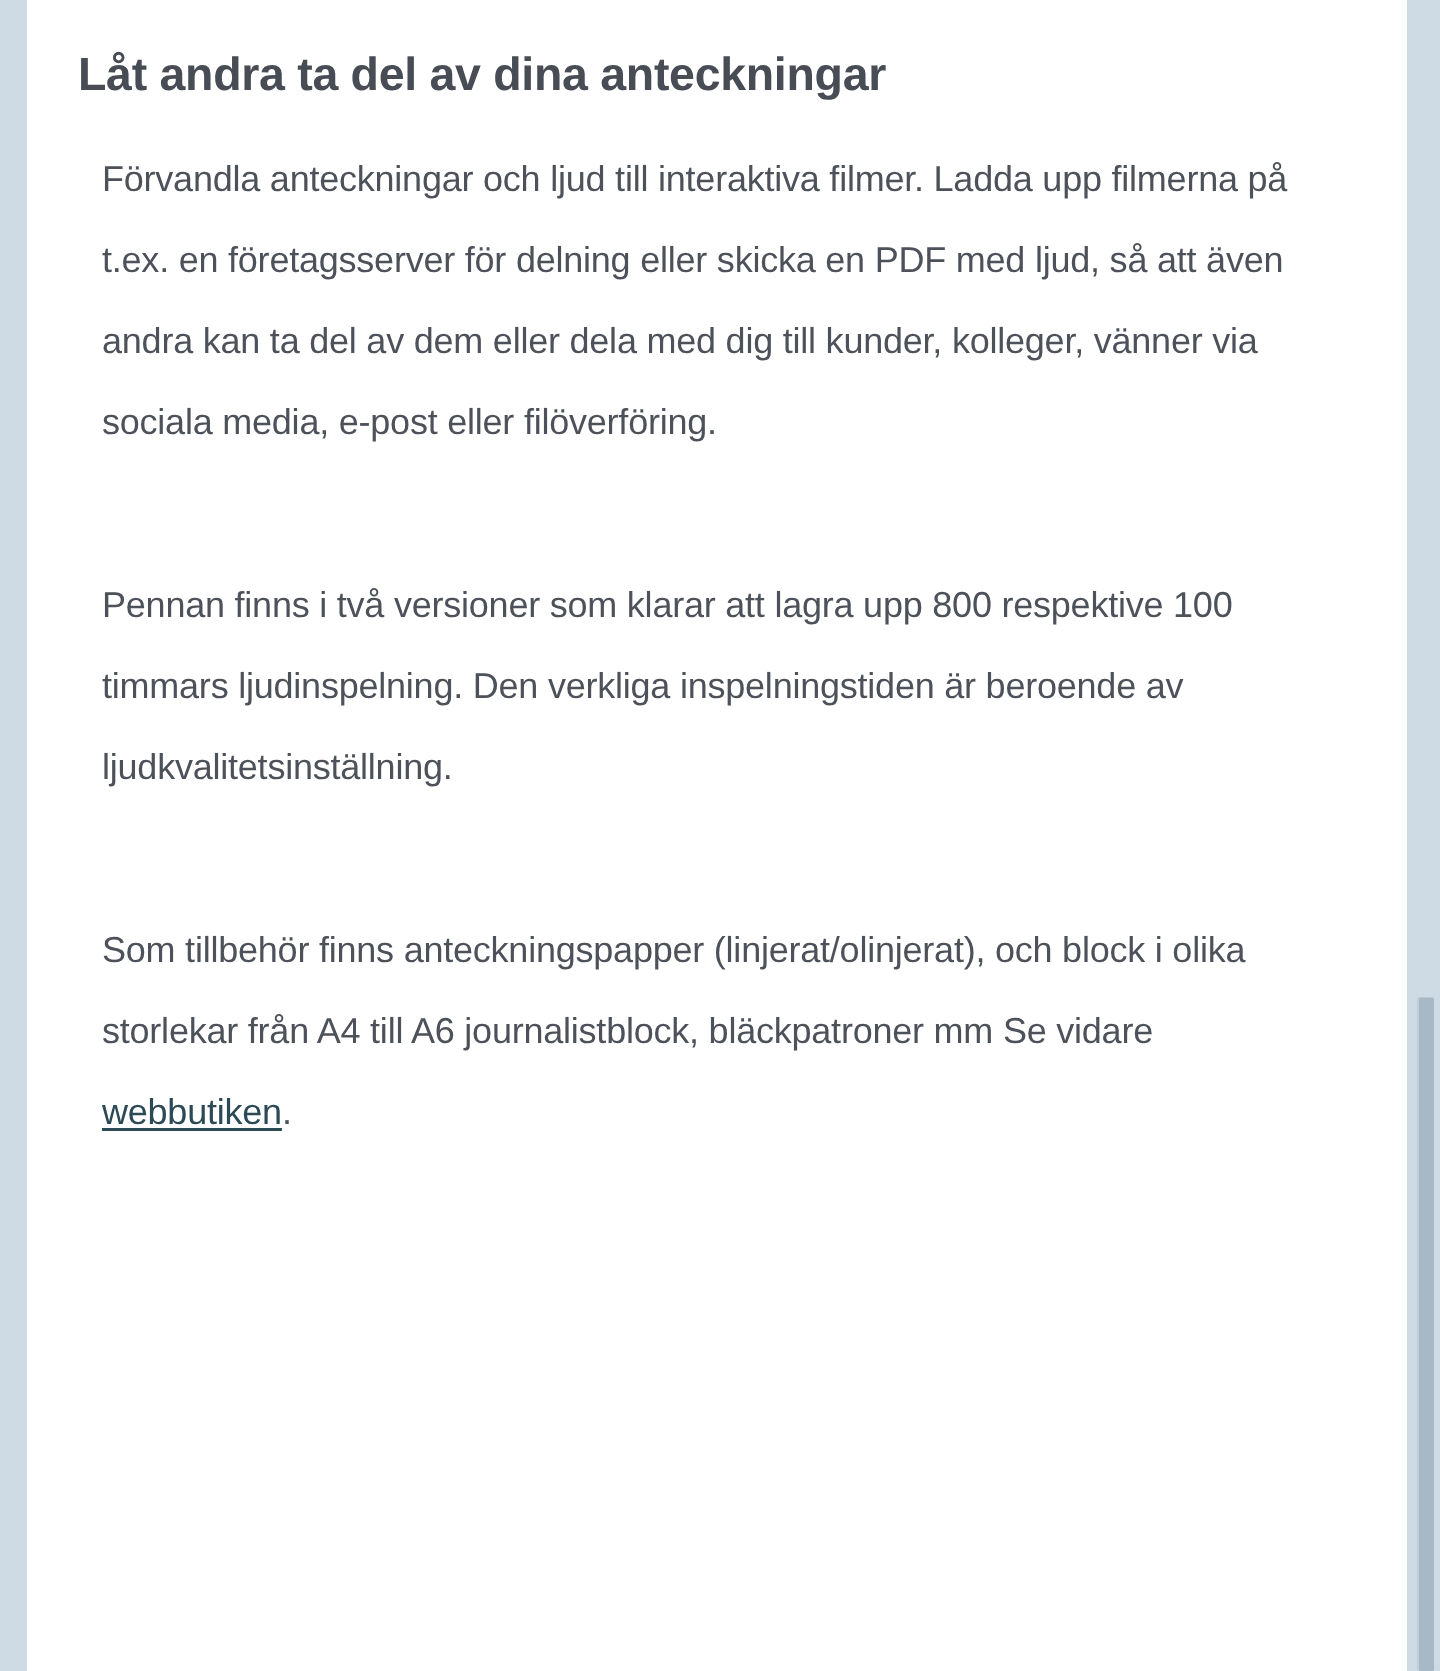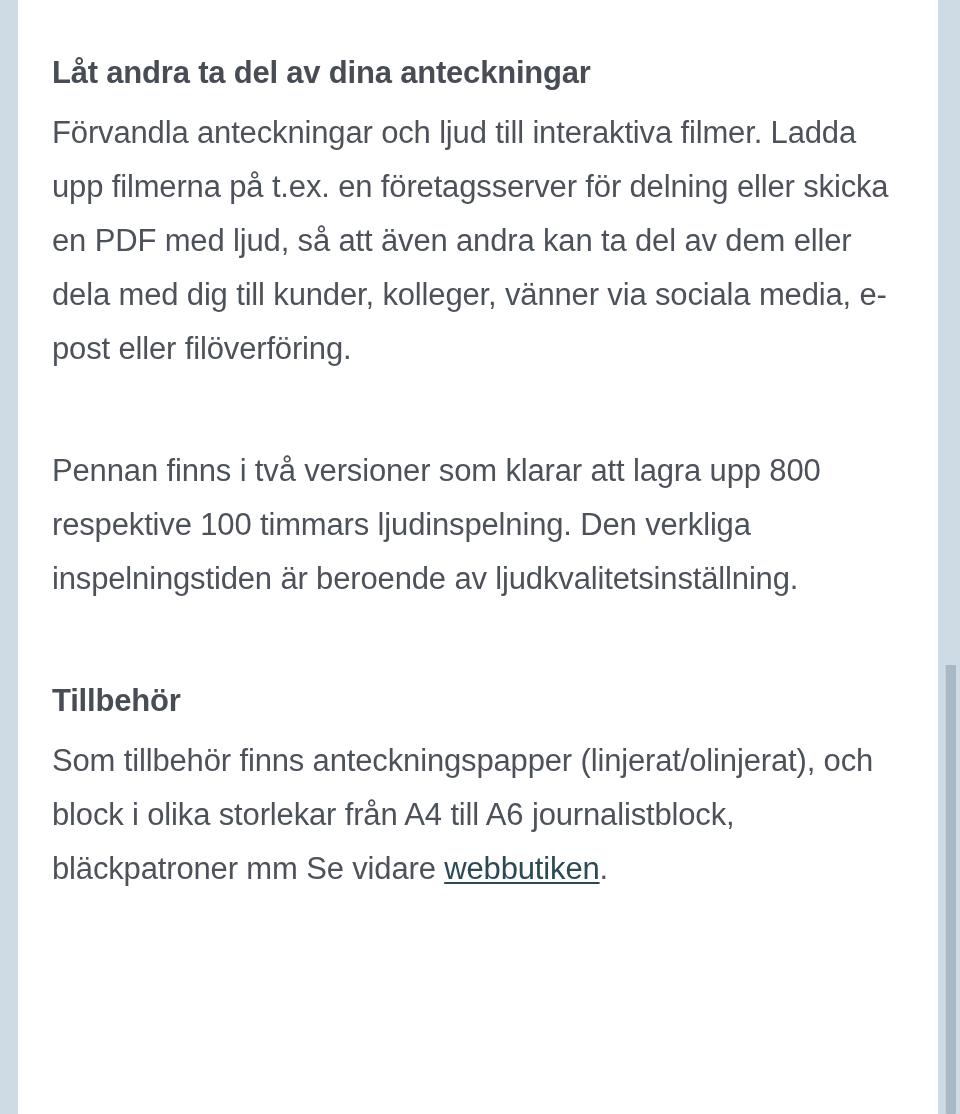--- a/index.html
+++ b/index.html
@@ -78,21 +78,21 @@
     left: 18px;
     top: 0;
     width: 916px;
     height: 1114px;
     background: #ffffff;
     box-sizing: border-box;
     padding: 0 34px 0 34px;
   }
 
   .article {
-    padding-top: 46px;
+    padding-top: 23px;
   }
 
   .section {
     margin: 0;
   }
   .section + .section {
     margin-top: 68px;
   }
 
   h2.section-title {
@@ -100,24 +100,24 @@
     font-family: "Liberation Sans", sans-serif;
     font-weight: 700;
     font-size: 31px;
     line-height: 54px;
     letter-spacing: -0.2px;
     color: #474c55;
     white-space: nowrap;
   }
 
   p.section-body {
-    margin: 0;
+    margin: 16px;
     font-family: "Liberation Sans", sans-serif;
     font-weight: 400;
-    font-size: 31px;
+    font-size: 24px;
     line-height: 54px;
     letter-spacing: -0.15px;
     color: #4d525a;
   }
 
   .link {
     color: #2b4a55;
     text-underline-offset: 3px;
     text-decoration-thickness: 2px;
     cursor: pointer;
@@ -136,21 +136,20 @@
       <section class="section">
         <h2 class="section-title">Låt andra ta del av dina anteckningar</h2>
         <p class="section-body">Förvandla anteckningar och ljud till interaktiva filmer. Ladda upp filmerna på t.ex. en företagsserver för delning eller skicka en PDF med ljud, så att även andra kan ta del av dem eller dela med dig till kunder, kolleger, vänner via sociala media, e-post eller filöverföring.</p>
       </section>
 
       <section class="section">
         <p class="section-body">Pennan finns i två versioner som klarar att lagra upp 800 respektive 100 timmars ljudinspelning. Den verkliga inspelningstiden är beroende av ljudkvalitetsinställning.</p>
       </section>
 
       <section class="section">
-        <h2 class="section-title">Tillbehör</h2>
         <p class="section-body"><span>Som tillbehör finns anteckningspapper (linjerat/olinjerat), och block i olika storlekar från A4 till A6 journalistblock, bläckpatroner mm Se vidare </span><a class="link" href="#">webbutiken</a><span>.</span></p>
       </section>
 
     </div>
   </div>
 
   <div class="seam-right"></div>
   <div class="gutter-right"></div>
 
   <div class="scrollbar-track">

